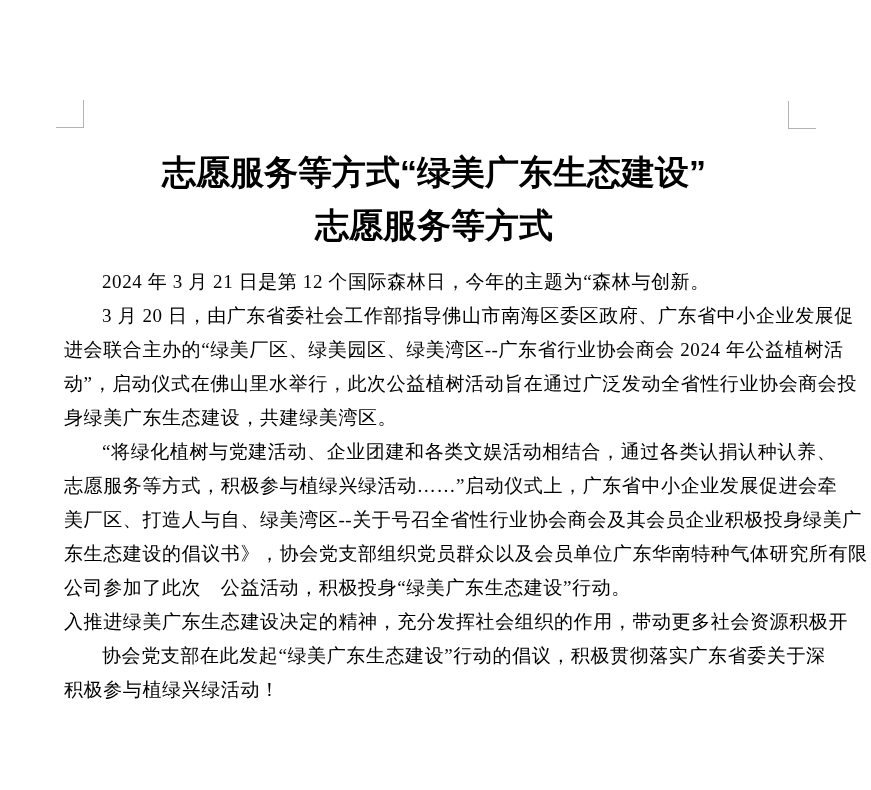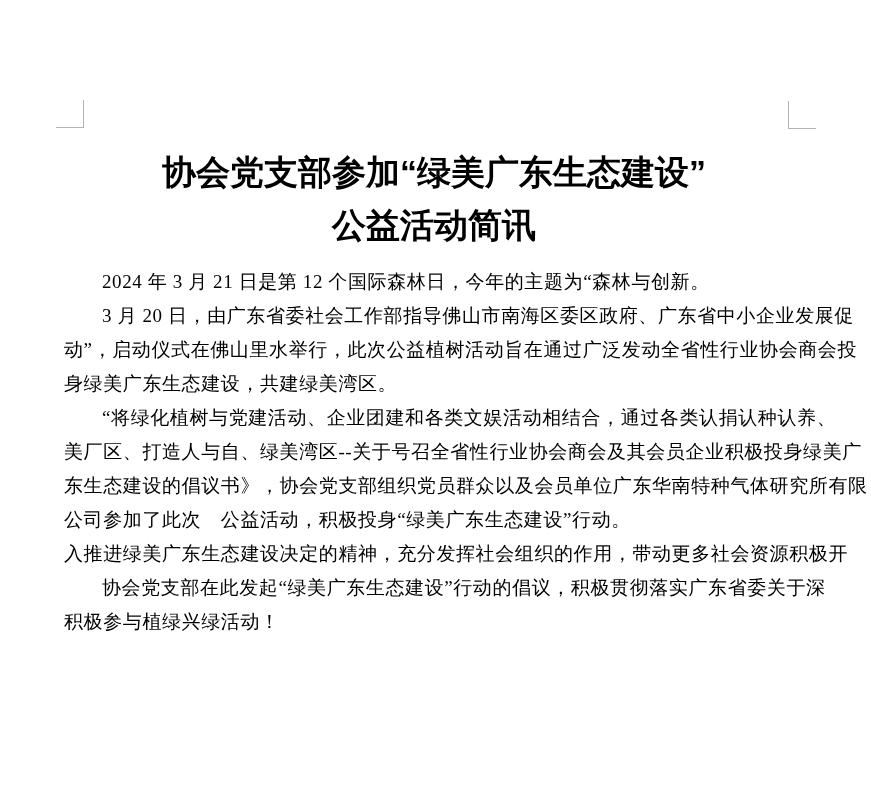--- a/index.html
+++ b/index.html
@@ -61,35 +61,37 @@
   .line { white-space: nowrap; }
   .line.first { text-indent: 38px; }
 </style>
 </head>
 <body>
 
 <div class="crop-mark top-left"></div>
 <div class="crop-mark top-right"></div>
 
 <div class="doc-title">
-  <div class="title-line">协会党支部参加“绿美广东生态建设”</div>
-  <div class="title-line">公益活动简讯</div>
+  <div class="title-line">志愿服务等方式“绿美广东生态建设”</div>
+  <div class="title-line">志愿服务等方式</div>
 </div>
 
 <div class="doc-body">
   <p>
     <span class="line first" style="display:block">2024 年 3 月 21 日是第 12 个国际森林日，今年的主题为“森林与创新。</span>
   </p>
   <p>
     <span class="line first" style="display:block">3 月 20 日，由广东省委社会工作部指导佛山市南海区委区政府、广东省中小企业发展促</span>
+    <span class="line" style="display:block">进会联合主办的“绿美厂区、绿美园区、绿美湾区--广东省行业协会商会 2024 年公益植树活</span>
     <span class="line" style="display:block">动”，启动仪式在佛山里水举行，此次公益植树活动旨在通过广泛发动全省性行业协会商会投</span>
     <span class="line" style="display:block">身绿美广东生态建设，共建绿美湾区。</span>
   </p>
   <p>
     <span class="line first" style="display:block">“将绿化植树与党建活动、企业团建和各类文娱活动相结合，通过各类认捐认种认养、</span>
+    <span class="line" style="display:block">志愿服务等方式，积极参与植绿兴绿活动……”启动仪式上，广东省中小企业发展促进会牵</span>
     <span class="line" style="display:block">美厂区、打造人与自、绿美湾区--关于号召全省性行业协会商会及其会员企业积极投身绿美广</span>
     <span class="line" style="display:block">东生态建设的倡议书》，协会党支部组织党员群众以及会员单位广东华南特种气体研究所有限</span>
     <span class="line" style="display:block">公司参加了此次　公益活动，积极投身“绿美广东生态建设”行动。</span>
   </p>
   <p>
     <span class="line" style="display:block">入推进绿美广东生态建设决定的精神，充分发挥社会组织的作用，带动更多社会资源积极开</span>
     <span class="line first" style="display:block">协会党支部在此发起“绿美广东生态建设”行动的倡议，积极贯彻落实广东省委关于深</span>
     <span class="line" style="display:block">积极参与植绿兴绿活动！</span>
   </p>
 </div>

